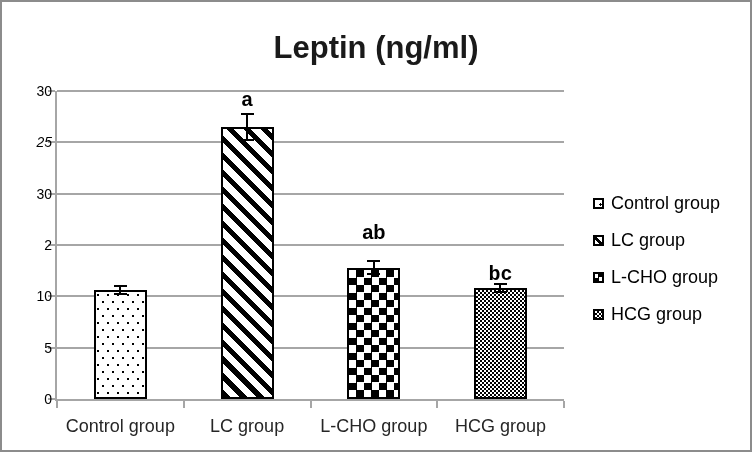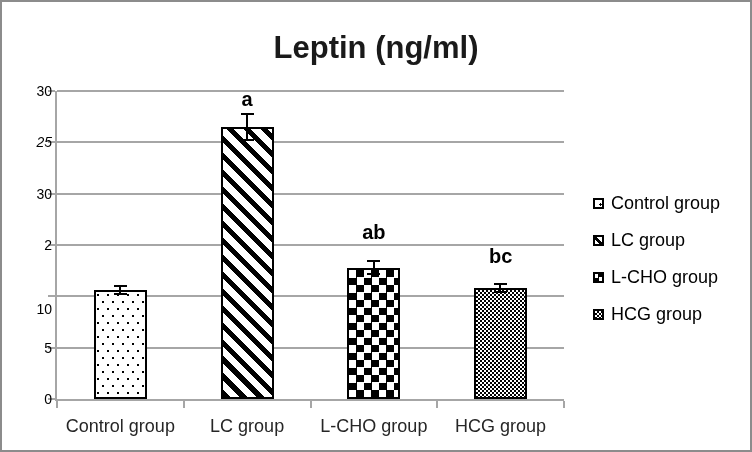--- a/index.html
+++ b/index.html
@@ -104,26 +104,26 @@
       <div class="bar pat-sparse-dots" style="left: 36.875px; width: 53px; height: 108.827px;"></div>
       <div class="errbar" style="left: 56.875px; width: 13px; bottom: 103.693px; height: 10.2667px;"></div>
       <div class="bar pat-diagonal-stripes" style="left: 163.625px; width: 53px; height: 272.067px;"></div>
       <div class="errbar" style="left: 183.625px; width: 13px; bottom: 257.693px; height: 28.7467px;"></div>
       <div class="annot" style="left: 160.125px; bottom: 290.44px;">a</div>
       <div class="bar pat-checkerboard" style="left: 290.375px; width: 53px; height: 131.413px;"></div>
       <div class="errbar" style="left: 310.375px; width: 13px; bottom: 124.227px; height: 14.3733px;"></div>
       <div class="annot" style="left: 286.875px; bottom: 157px;">ab</div>
       <div class="bar pat-dense-dots" style="left: 417.125px; width: 53px; height: 110.88px;"></div>
       <div class="errbar" style="left: 437.125px; width: 13px; bottom: 105.747px; height: 10.2667px;"></div>
-      <div class="annot" style="left: 413.625px; bottom: 133px;">bc</div>
+      <div class="annot" style="left: 413.625px; bottom: 114px; font-family: Liberation Mono, monospace;">bc</div>
     </div>
   <div id="ylabels">
       <div class="ylab" style="position: absolute; top: 386px;">0</div>
       <div class="ylab" style="position: absolute; top: 334.667px;">5</div>
-      <div class="ylab" style="position: absolute; top: 283.333px; margin-top: 13px;">10</div>
+      <div class="ylab" style="position: absolute; top: 283.333px;">10</div>
       <div class="ylab" style="position: absolute; top: 232px;">2</div>
       <div class="ylab" style="position: absolute; top: 180.667px;">30</div>
       <div class="ylab" style="position: absolute; top: 129.333px; font-style: italic;">25</div>
       <div class="ylab" style="position: absolute; top: 78px;">30</div>
     </div>
   <div id="xlabels">
       <div class="xlab" style="position: absolute; left: 52.375px; top: 414px;">Control group</div>
       <div class="xlab" style="position: absolute; left: 179.125px; top: 414px;">LC group</div>
       <div class="xlab" style="position: absolute; left: 305.875px; top: 414px;">L-CHO group</div>
       <div class="xlab" style="position: absolute; left: 432.625px; top: 414px;">HCG group</div>

